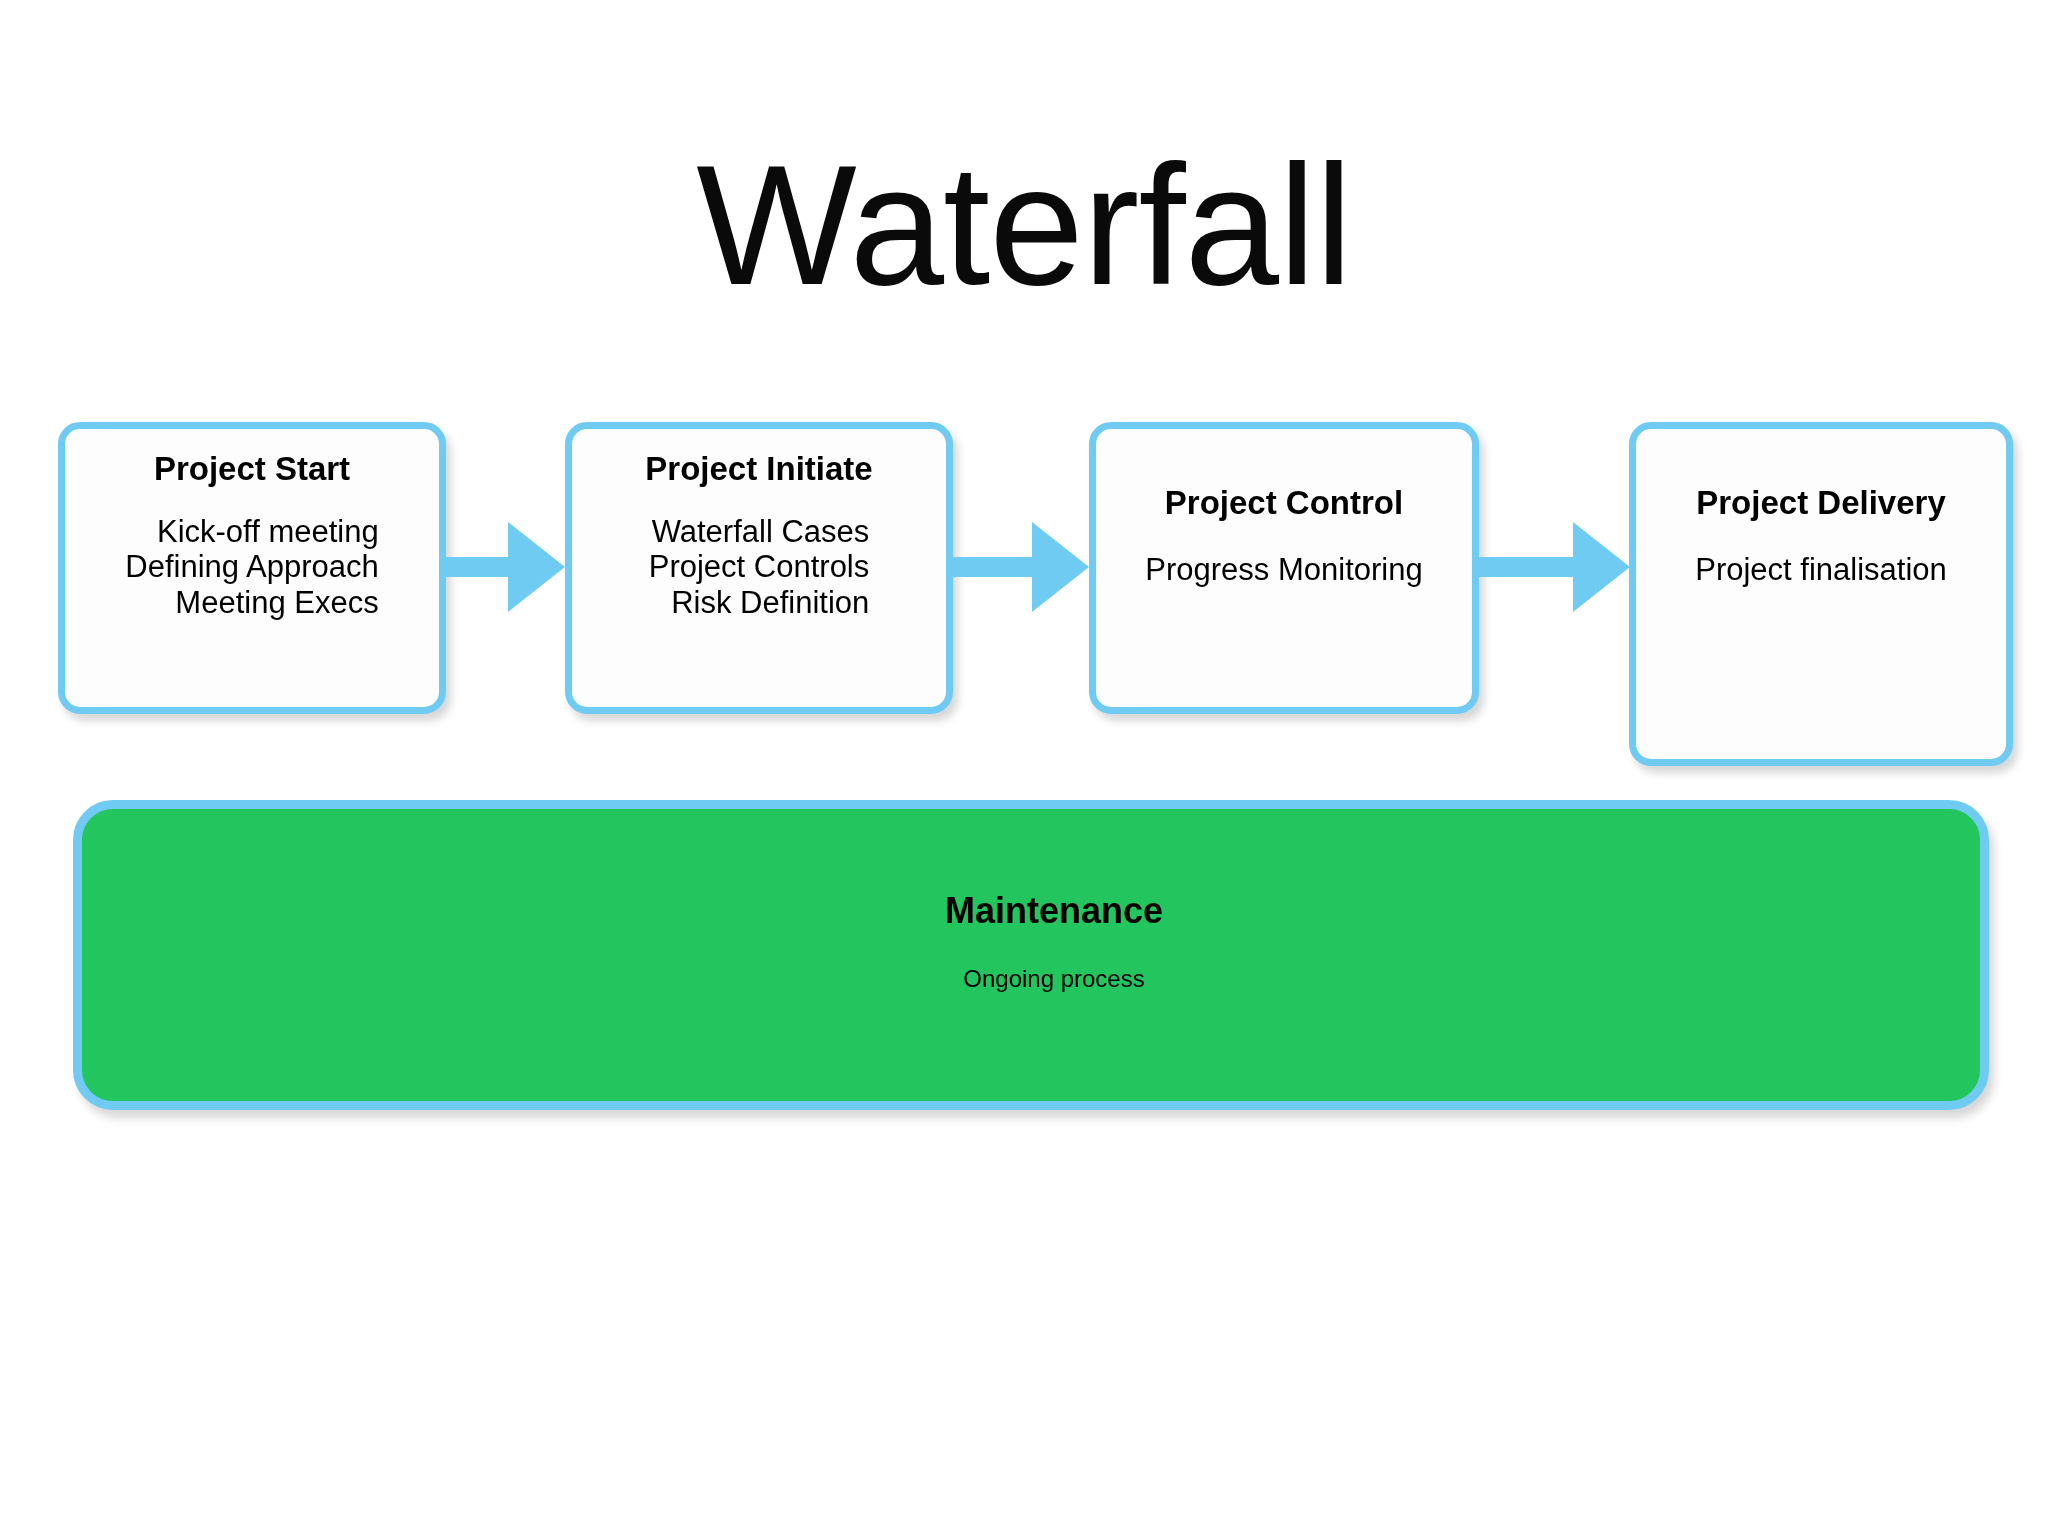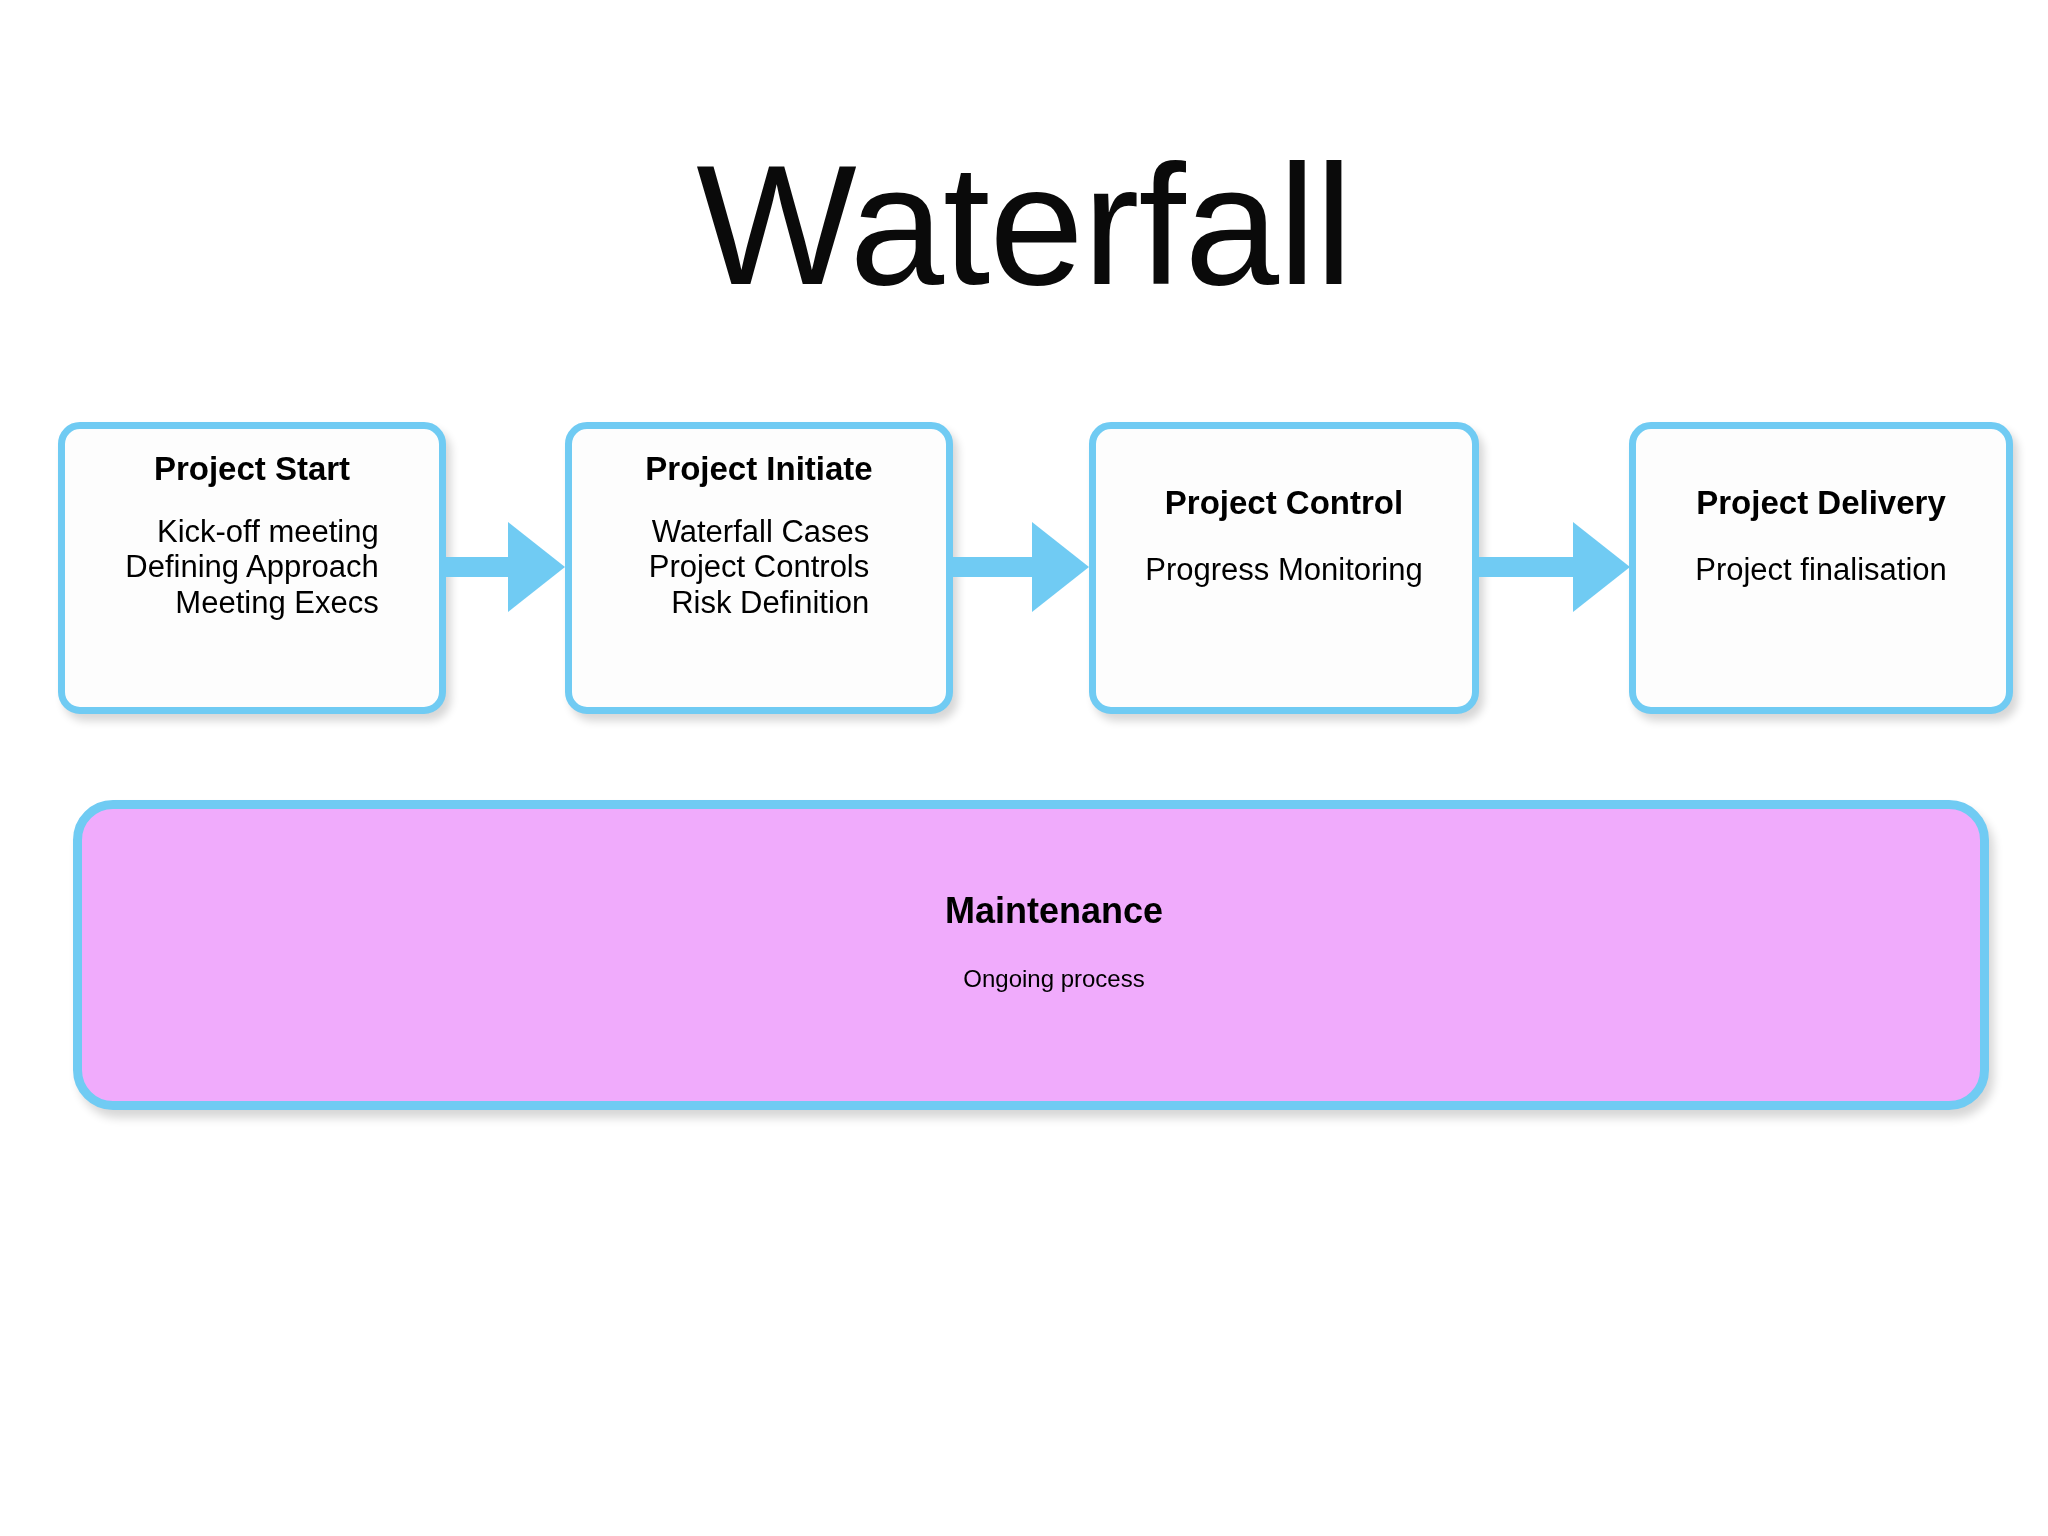--- a/index.html
+++ b/index.html
@@ -78,21 +78,21 @@
   .box-tall .stage-body  { margin-top: 26px; text-align: right; }
 
   
   .box-short .stage-title { margin-top: 56px; }
   .box-short .stage-body  { margin-top: 30px; }
 
   
   #box-1 { left: 58px;   top: 422px; width: 388px; height: 292px; }
   #box-2 { left: 565px;  top: 422px; width: 388px; height: 292px; }
   #box-3 { left: 1089px; top: 422px; width: 390px; height: 292px; align-items: center; }
-  #box-4 { left: 1629px; top: 422px; width: 384px; height: 292px; }
+  #box-4 { left: 1629px; top: 422px; width: 384px; height: 344px; }
 
   
   .flow-arrow {
     position: absolute;
     height: 90px;
     top: 522px;
   }
   .flow-arrow .shaft {
     position: absolute;
     left: 0;
@@ -122,21 +122,21 @@
   #arrow-3 .head  { left: 94px; }
 
   
   #maintenance-box {
     position: absolute;
     box-sizing: border-box;
     left: 73px;
     top: 800px;
     width: 1916px;
     height: 310px;
-    background: #f0abfc;
+    background: #22c55e;
     border: 9px solid #70cbf3;
     border-radius: 40px;
     box-shadow: 5px 8px 10px rgba(0,0,0,0.16);
     display: flex;
     flex-direction: column;
     align-items: center;
     overflow: hidden;
     padding-left: 46px;
   }
   #maintenance-box .stage-title {

